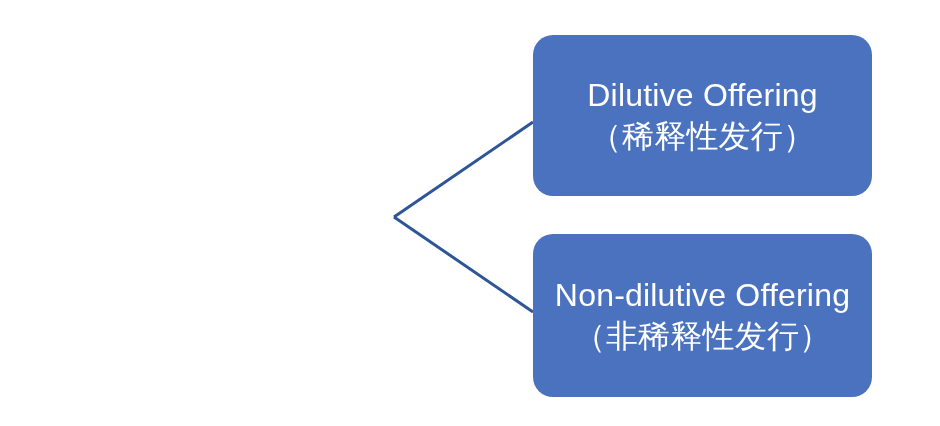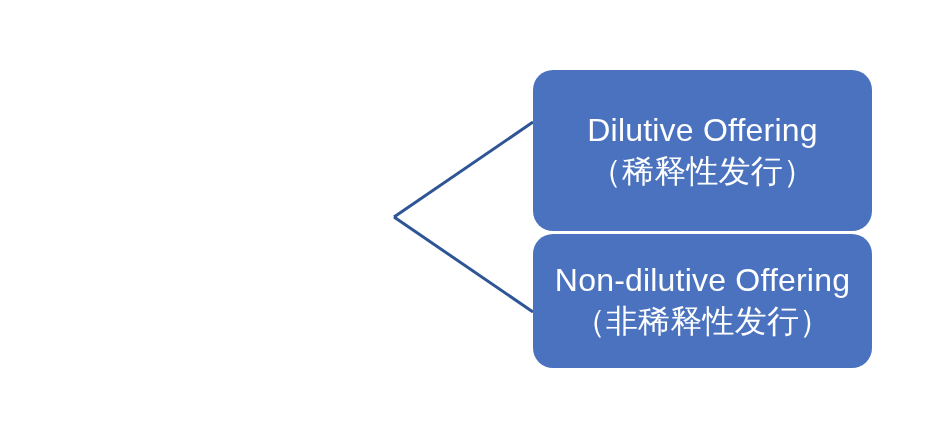--- a/index.html
+++ b/index.html
@@ -55,27 +55,26 @@
     width: 340px;
     height: 164px;
     font-size: 33px;
   }
   #node-dilutive {
     left: 533px;
     top: 35px;
     width: 339px;
     height: 161px;
     font-size: 32px;
-    margin-top: 35px;
   }
   #node-nondilutive {
     left: 533px;
     top: 234px;
     width: 339px;
-    height: 134px;
+    height: 163px;
     font-size: 32px;
   }
 </style>
 </head>
 <body>
 
 <div id="diagram">
 
   <svg id="connectors" viewBox="0 0 940 426" width="940" height="426" xmlns="http://www.w3.org/2000/svg">
     <line x1="394" y1="217" x2="533" y2="122" stroke="#2E5596" stroke-width="3" stroke-linecap="butt"></line>

